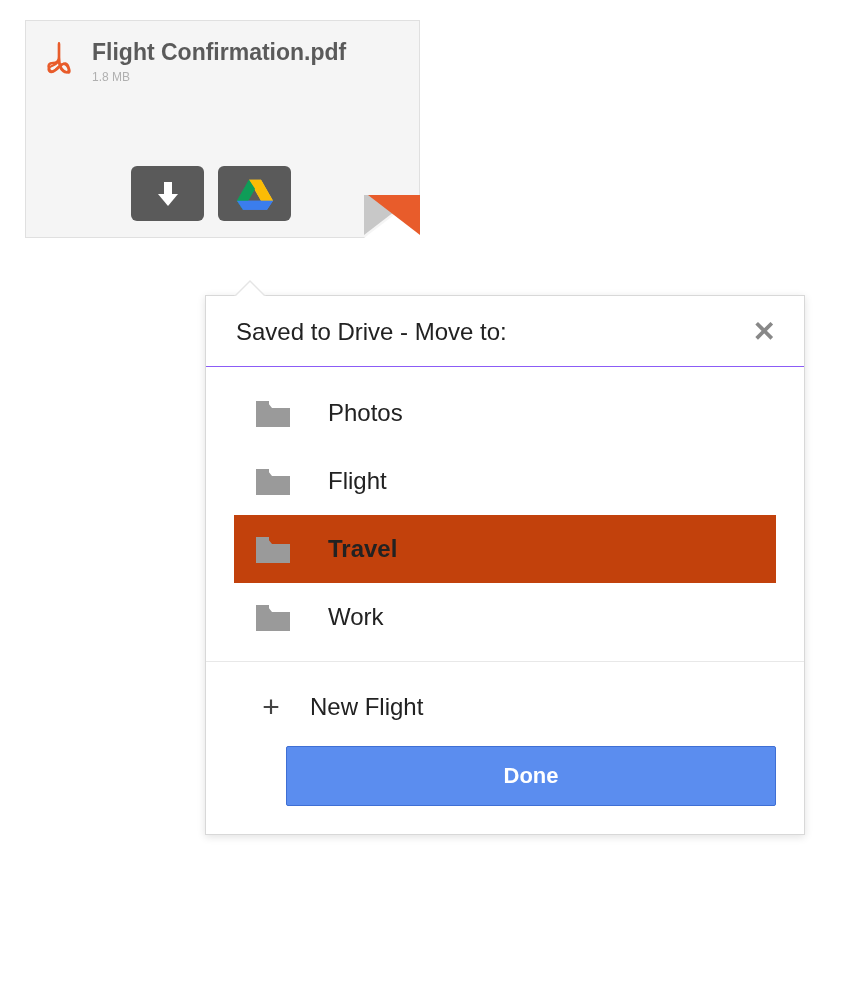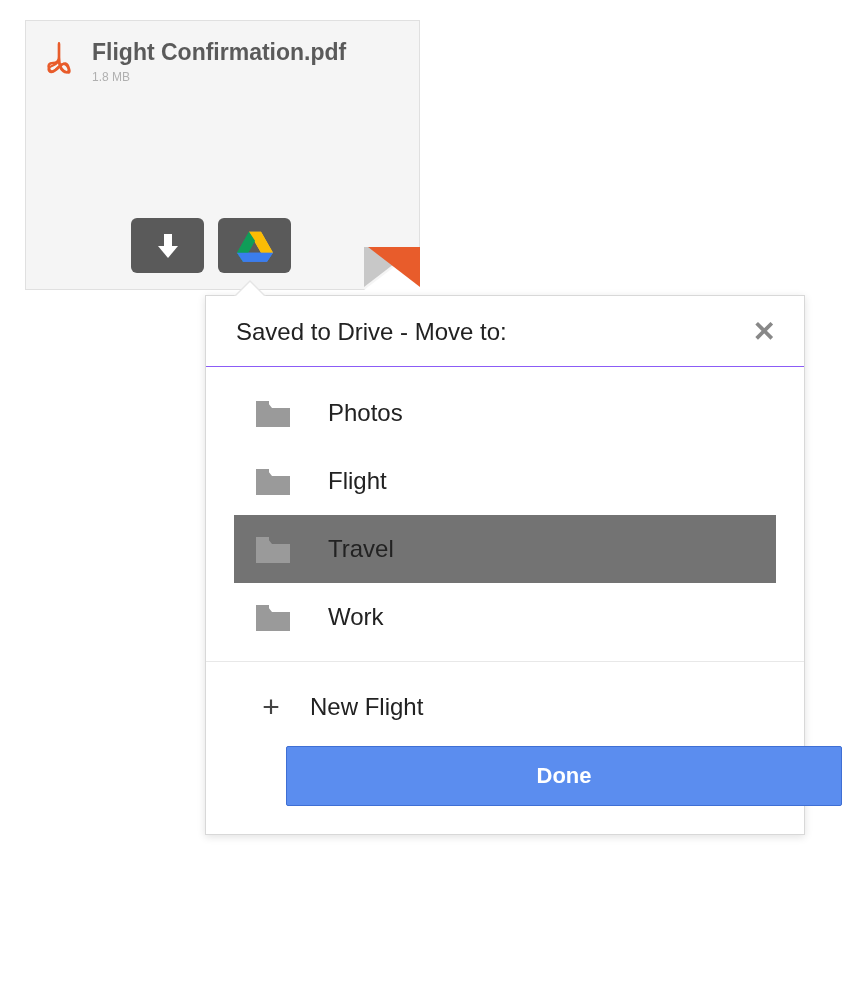--- a/index.html
+++ b/index.html
@@ -12,21 +12,21 @@
       height: 1000px;
       background: #ffffff;
       font-family: Arial, Helvetica, sans-serif;
       position: relative;
     }
     .attachment-card {
       position: absolute;
       top: 20px;
       left: 25px;
       width: 395px;
-      height: 270px;
+      height: 218px;
       background: #f5f5f5;
       border: 1px solid #e0e0e0;
     }
     .attachment-header {
       display: flex;
       align-items: flex-start;
       padding: 18px 18px 0 18px;
       gap: 18px;
     }
     .pdf-icon {
@@ -160,21 +160,22 @@
     .folder-item {
       display: flex;
       align-items: center;
       gap: 36px;
       padding: 18px 20px;
       cursor: pointer;
       font-size: 24px;
       color: #222;
     }
     .folder-item.selected {
-      background: #737373;
+      background: #c2410c;
+      font-weight: bold;
     }
     .folder-icon-svg {
       width: 38px;
       height: 32px;
       flex-shrink: 0;
     }
     .popover-footer {
       border-top: 1px solid #e8e8e8;
       padding: 20px 28px 28px 28px;
     }
@@ -190,21 +191,21 @@
     .plus-icon {
       font-size: 30px;
       color: #444;
       line-height: 1;
       width: 38px;
       text-align: center;
     }
     .done-btn {
       display: block;
       margin-left: 52px;
-      width: 556px;
+      width: 490px;
       background: #5b8def;
       color: #ffffff;
       border: 1px solid #3f6fd4;
       font-size: 22px;
       font-weight: bold;
       padding: 16px 0;
       text-align: center;
       cursor: pointer;
       border-radius: 2px;
     }

